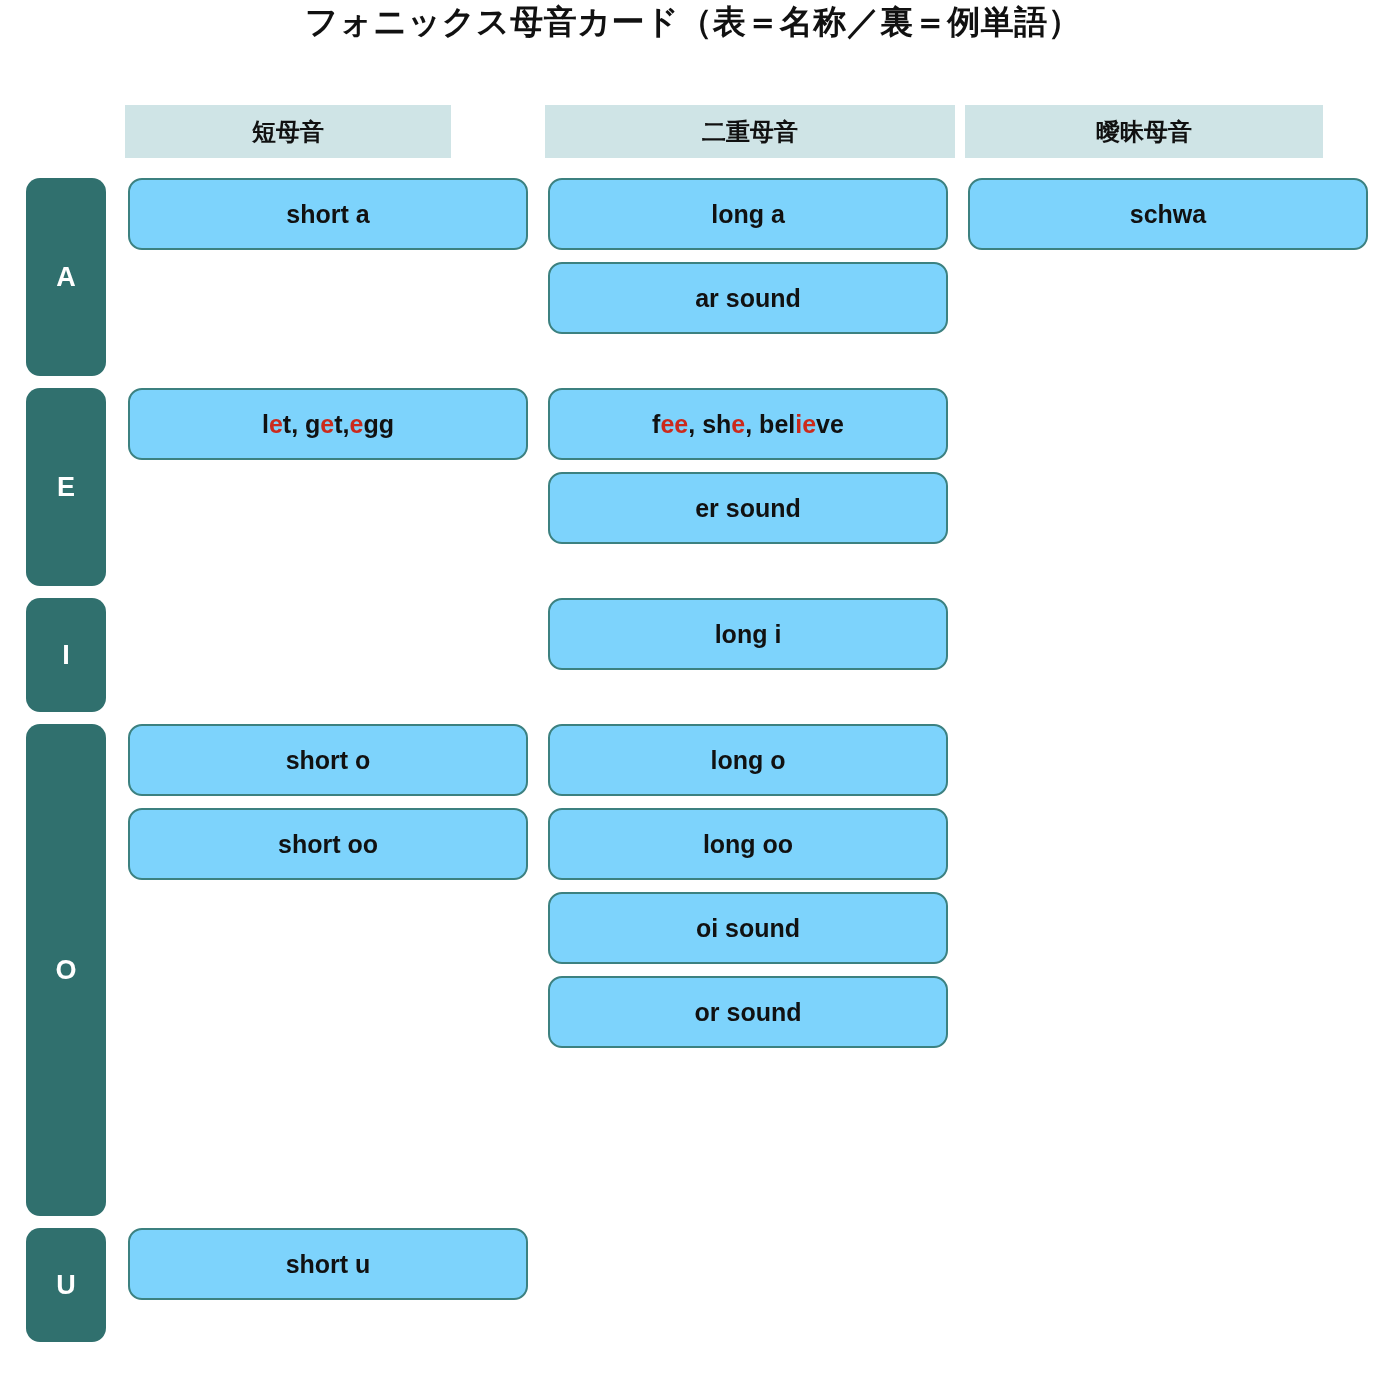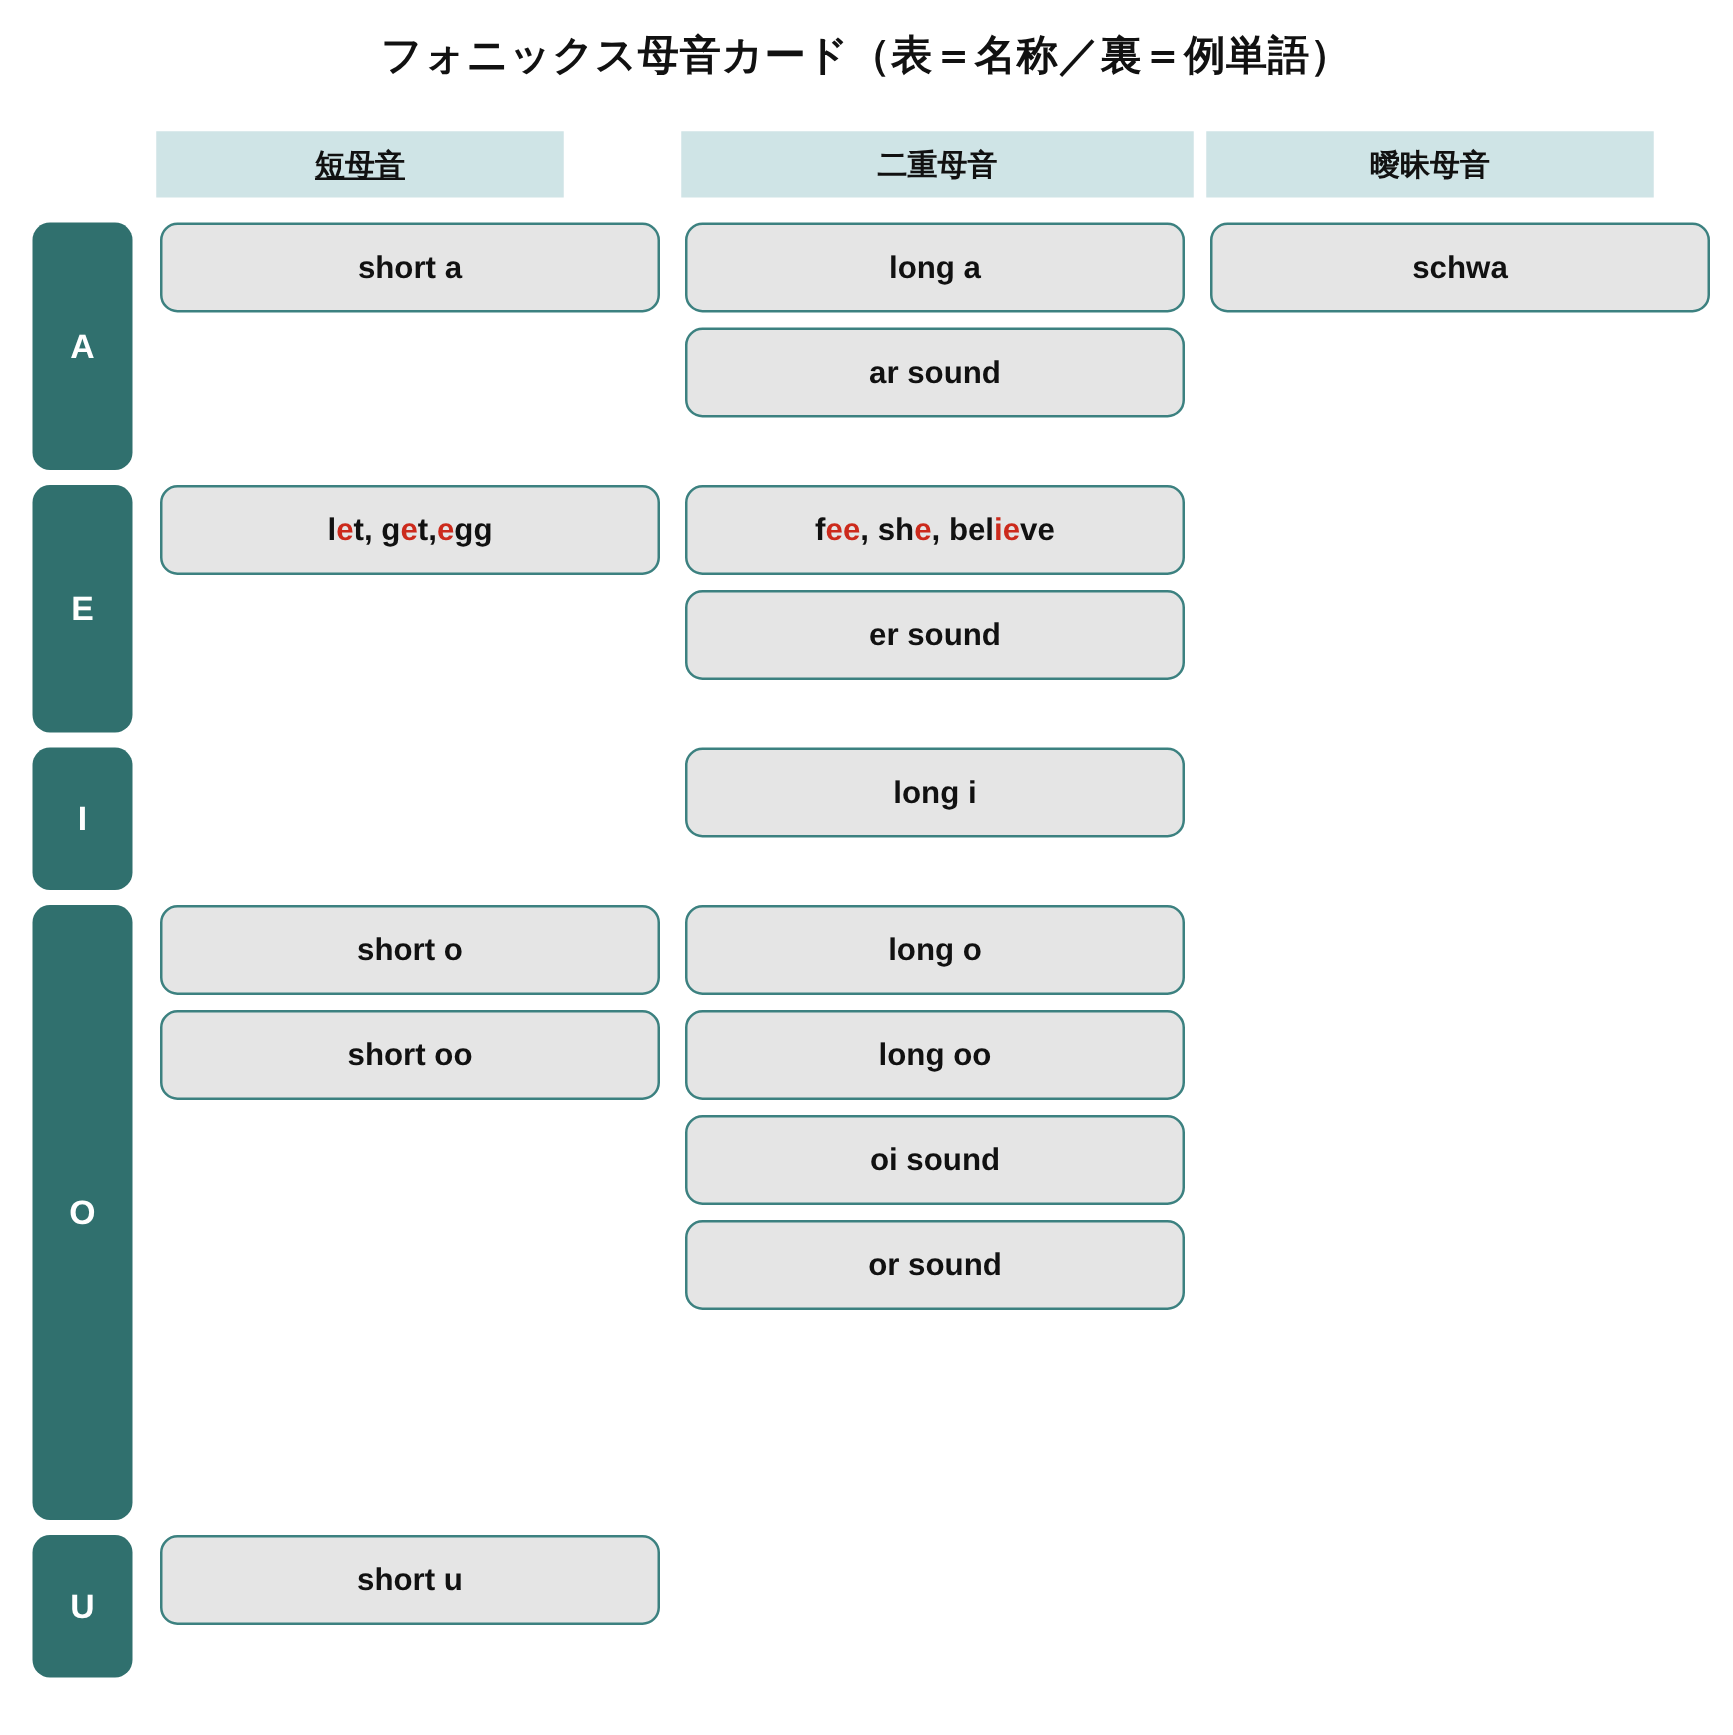--- a/index.html
+++ b/index.html
@@ -19,21 +19,20 @@
     position: relative;
     width: 1386px;
     height: 1388px;
   }
 
   .title {
     text-align: center;
     font-size: 33px;
     font-weight: bold;
     letter-spacing: 0.5px;
-    padding-top: 22px;
     color: #111111;
   }
 
   
   .header-row {
     position: absolute;
     top: 105px;
     left: 0;
     width: 1386px;
     height: 53px;
@@ -42,21 +41,21 @@
     position: absolute;
     height: 53px;
     background: #cfe4e6;
     display: flex;
     align-items: center;
     justify-content: center;
     font-size: 24px;
     font-weight: bold;
     color: #111111;
   }
-  .col-header.c0 { left: 125px;  width: 326px; text-decoration: underline; }
+  .col-header.c0 { left: 125px;  width: 326px; }
   .col-header.c1 { left: 545px;  width: 410px; }
   .col-header.c2 { left: 965px;  width: 358px; }
 
   
   .grid {
     position: absolute;
     top: 178px;
     left: 0;
     width: 1386px;
   }
@@ -93,21 +92,21 @@
     top: 0;
     width: 400px;
   }
   .col.c0 { left: 128px; }
   .col.c1 { left: 548px; }
   .col.c2 { left: 968px; }
 
   .card {
     box-sizing: border-box;
     height: 72px;
-    background: #e5e5e5;
+    background: #7dd3fc;
     border: 2.5px solid #3c8180;
     border-radius: 14px;
     display: flex;
     align-items: center;
     justify-content: center;
     font-size: 25px;
     font-weight: bold;
     color: #111111;
     margin-bottom: 12px;
   }

